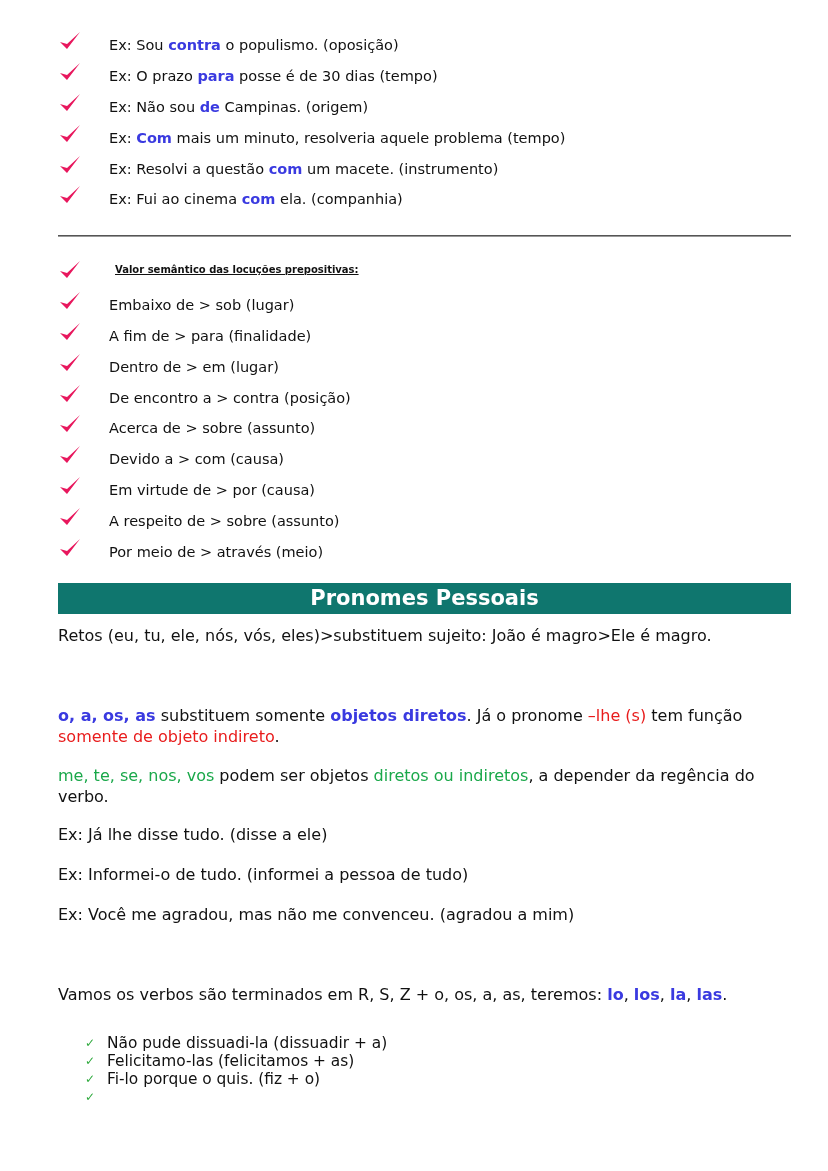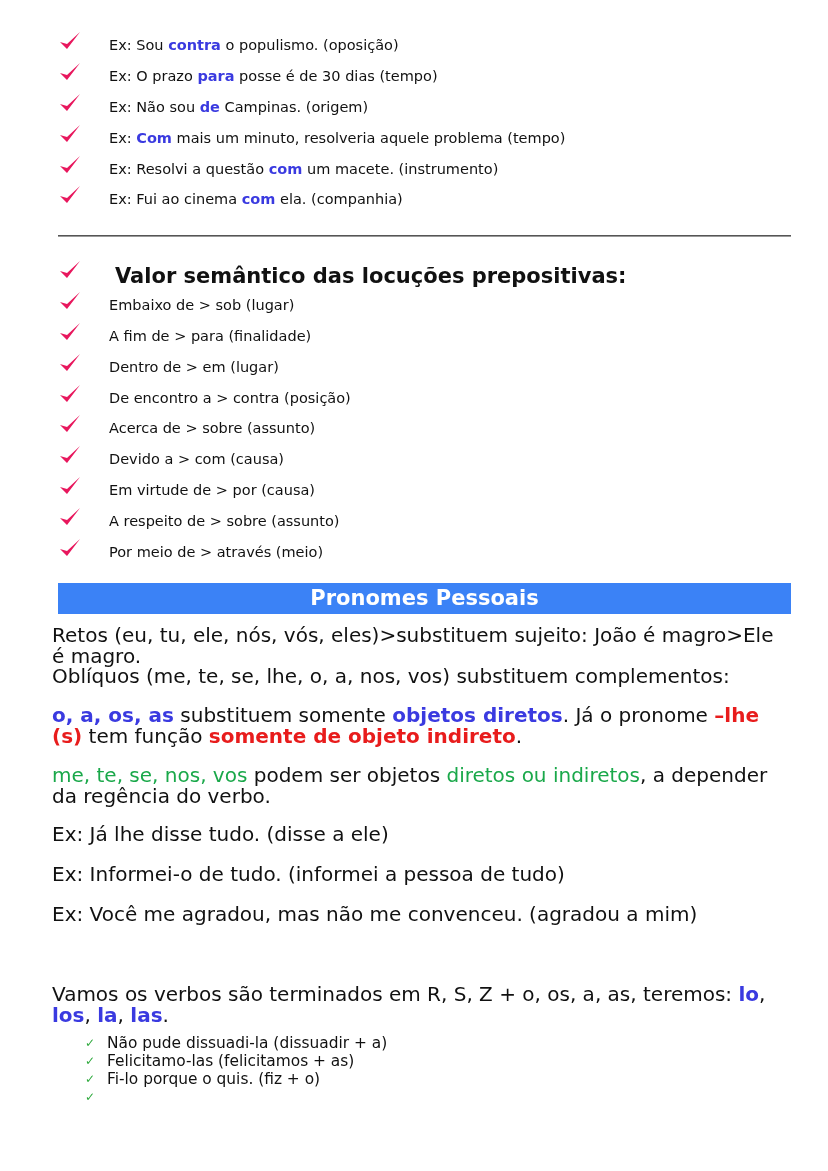--- a/index.html
+++ b/index.html
@@ -3,30 +3,30 @@
 <meta charset="utf-8">
 <style>
   html, body { margin: 0; padding: 0; background: #ffffff; }
   body { width: 828px; height: 1171px; position: relative; overflow: hidden;
          font-family: "DejaVu Sans", sans-serif; color: #111; }
   .page { position: absolute; left: 0; top: 0; width: 828px; height: 1171px; }
   .check-list { position: absolute; left: 58px; margin: 0; padding: 0; list-style: none; }
   .check-item { position: relative; height: 30.9px; display: flex; align-items: center; }
   .check-mark { position: absolute; left: 0; top: -4px; width: 24px; height: 22px; }
   .check-text { position: absolute; left: 51px; font-size: 14.5px; white-space: nowrap; top: 3px; }
-  .heading-text { font-weight: bold; font-size: 21px; left: 57px; top: 1px; }
+  .heading-text { font-weight: bold; font-size: 10px; left: 57px; top: 1px; text-decoration: underline; }
   .blue { color: #3a3ae0; font-weight: bold; }
-  .red { color: #e81c1c; font-weight: bold; }
+  .red { color: #e81c1c; font-weight: normal; }
   .green { color: #1aa84a; font-weight: normal; }
   .b { font-weight: normal; }
   .bi { font-weight: bold; font-style: italic; }
   .hr { position: absolute; left: 58px; top: 235px; width: 733px; height: 1px; background: #555; border-bottom: 1px solid #999; }
-  .banner { position: absolute; left: 58px; top: 583px; width: 733px; height: 31px; background: #3b82f6;
+  .banner { position: absolute; left: 58px; top: 583px; width: 733px; height: 31px; background: #0f766e;
             color: #fff; font-weight: bold; font-size: 21px; text-align: center; line-height: 31px; }
-  .para { position: absolute; left: 52px; width: 736px; font-size: 20px; line-height: 21px; }
+  .para { position: absolute; left: 58px; width: 736px; font-size: 16px; line-height: 21px; }
   .sub-list { position: absolute; left: 85px; top: 1034px; margin: 0; padding: 0; list-style: none; }
   .sub-item { height: 18px; font-size: 15.4px; line-height: 18px; white-space: nowrap; display: flex; align-items: center; }
   .sub-check { color: #2faa3e; font-size: 12px; width: 22px; display: inline-block; }
 </style>
 </head>
 <body>
 
 <div class="page">
 
   <ul class="check-list" style="top:34px;">
@@ -129,21 +129,20 @@
       <svg class="check-mark" viewBox="0 0 24 22">
           <path d="M2 12 L9 19 L22 2 L9 14 Z" fill="#e8175d"></path>
         </svg>
       <span class="check-text">Por meio de &gt; através (meio)</span>
     </li>
   </ul>
 
   <div class="banner">Pronomes Pessoais</div>
 
   <p class="para" style="top:625px; margin:0;">Retos (eu, tu, ele, nós, vós, eles)&gt;substituem sujeito: João é magro&gt;Ele é magro.</p>
-  <p class="para" style="top:666px; margin:0;">Oblíquos (me, te, se, lhe, o, a, nos, vos) substituem complementos:</p>
 
   <p class="para" style="top:705px; margin:0;">
     <span class="blue">o, a, os, as</span><span> substituem somente </span><span class="blue">objetos diretos</span><span>. Já o pronome </span><span class="red">–lhe (s)</span><span> tem função </span><span class="red">somente de objeto indireto</span><span>.</span>
   </p>
 
   <p class="para" style="top:765px; margin:0;">
     <span class="green">me, te, se, nos, vos</span><span> podem ser objetos </span><span class="green">diretos ou indiretos</span><span>, a depender da regência do verbo.</span>
   </p>
 
   <p class="para" style="top:824px; margin:0;">

